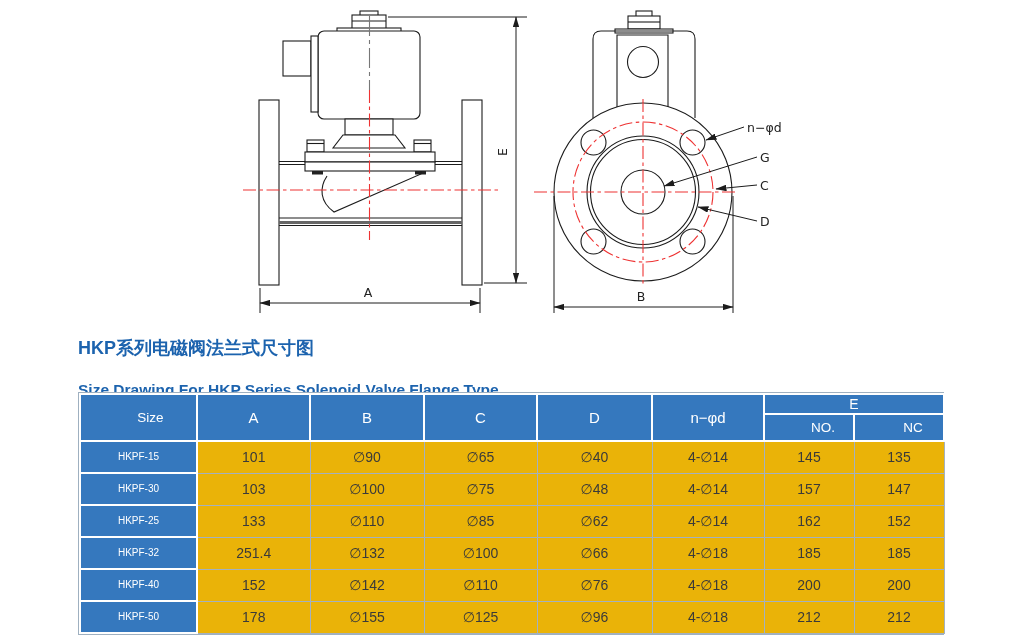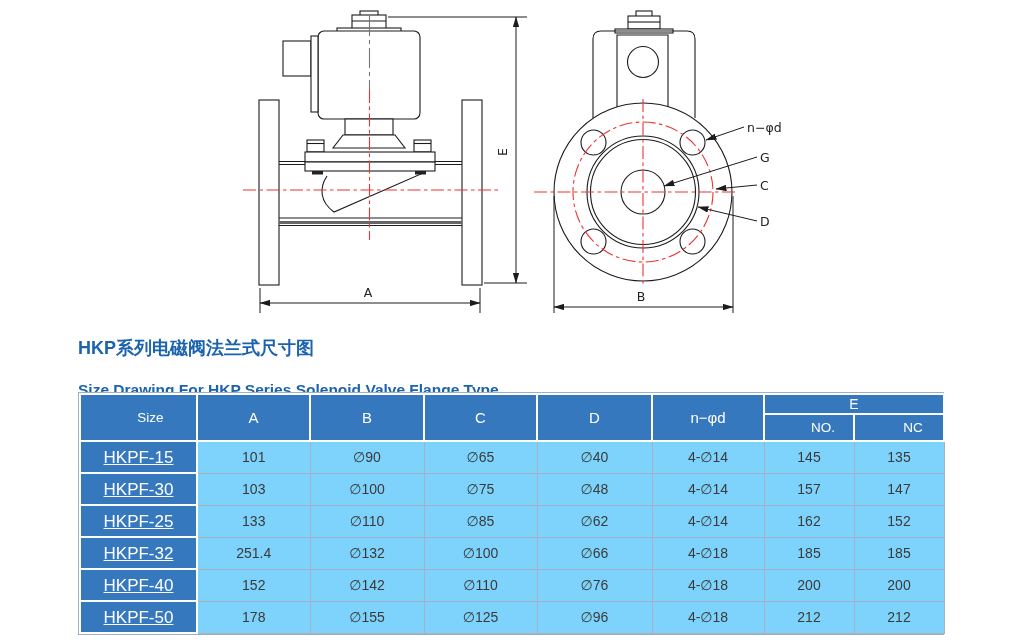--- a/index.html
+++ b/index.html
@@ -5,26 +5,26 @@
   html,body{margin:0;padding:0;background:#fff;}
   #page{position:relative;width:1020px;height:643px;background:#fff;overflow:hidden;
         font-family:"Liberation Sans",sans-serif;}
   #drawing{position:absolute;left:0;top:0;}
   .t-zh{position:absolute;left:78px;top:336px;font-size:18px;font-weight:bold;color:#1c63ae;text-align:right;}
   .t-en{position:absolute;left:78px;top:360px;font-size:15.5px;font-weight:bold;color:#1c63ae;margin-top:21px;}
   .tbl-wrap{position:absolute;left:78px;top:392px;width:864px;border:1px solid #9fb0c0;}
   table{border-collapse:collapse;width:100%;table-layout:fixed;}
   th,td{text-align:center;vertical-align:middle;padding:0;line-height:1;}
   .bcell{background:#3578be;color:#fff;border:2px solid #fff;font-weight:normal;}
-  .dcell{background:#7dd3fc;color:#3a3a3a;border:1px solid #a3b1c0;font-size:14px;}
+  .dcell{background:#eab308;color:#3a3a3a;border:1px solid #a3b1c0;font-size:14px;}
   .size-h{font-size:13.5px;padding-left:24px;}
   .colh{font-size:15px;}
   .eh{font-size:14px;height:18px;}
   .subh{font-size:13.5px;height:24px;padding-left:28px;}
-  .rowlabel{font-size:17px;text-decoration:underline;}
+  .rowlabel{font-size:10px;}
   tr.data{height:32px;}
   tr.hrow1 th[rowspan]{height:45px;}
   svg text{font-family:"DejaVu Sans","Liberation Sans",sans-serif;}
 </style>
 </head>
 <body>
 
 <div id="page">
 
   <svg id="drawing" width="1020" height="338" viewBox="0 0 1020 338">

